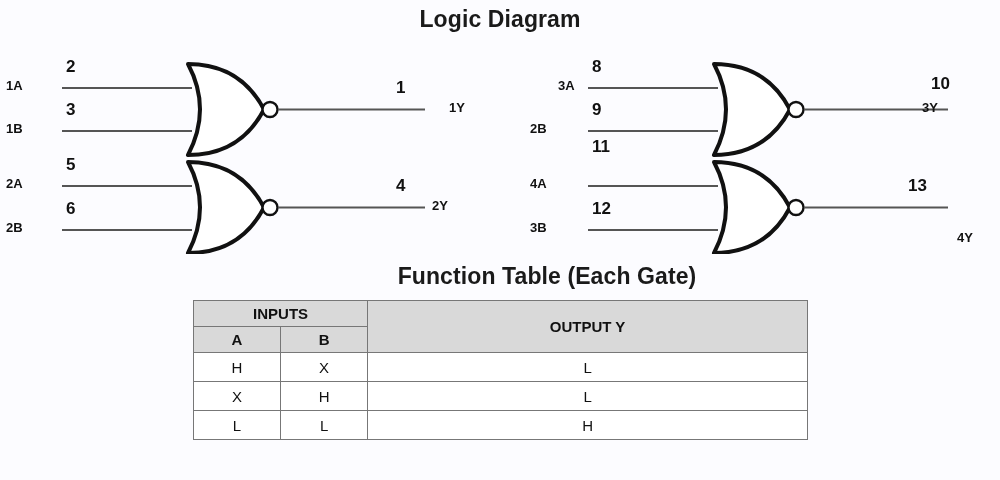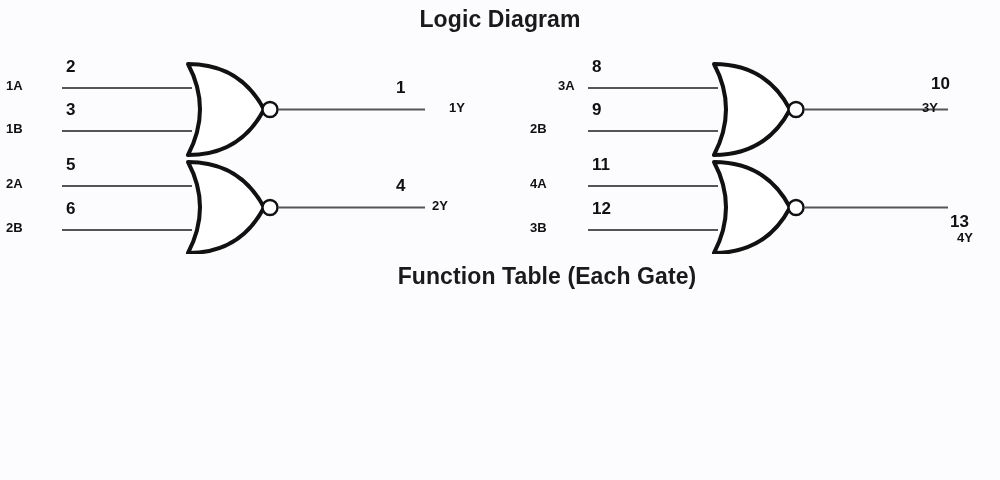--- a/index.html
+++ b/index.html
@@ -174,23 +174,52 @@
     <div class="lbl signal-label" style="left:922px; top:56px;">3Y</div>
 
     <div class="lbl signal-label" style="left:6px; top:132px;">2A</div>
     <div class="lbl pin-label" style="left:66px; top:111px;">5</div>
     <div class="lbl signal-label" style="left:6px; top:176px;">2B</div>
     <div class="lbl pin-label" style="left:66px; top:155px;">6</div>
     <div class="lbl pin-label" style="left:396px; top:132px;">4</div>
     <div class="lbl signal-label" style="left:432px; top:154px;">2Y</div>
 
     <div class="lbl signal-label" style="left:530px; top:132px;">4A</div>
-    <div class="lbl pin-label" style="left:592px; top:111px;">11</div>
+    <div class="lbl pin-label" style="left:592px; top:93px;">11</div>
     <div class="lbl signal-label" style="left:530px; top:176px;">3B</div>
     <div class="lbl pin-label" style="left:592px; top:155px;">12</div>
-    <div class="lbl pin-label" style="left:950px; top:132px;margin-top:36px;">13</div>
+    <div class="lbl pin-label" style="left:908px; top:132px;">13</div>
     <div class="lbl signal-label" style="left:957px; top:154px;margin-top:32px;">4Y</div>
   </div>
 
   <div class="title" id="function-table-title">Function Table (Each Gate)</div>
 
+  <table id="function-table">
+    <thead>
+      <tr>
+        <th class="col-a" colspan="2">INPUTS</th>
+        <th class="col-y" rowspan="2">OUTPUT Y</th>
+      </tr>
+      <tr>
+        <th class="col-a">A</th>
+        <th class="col-b">B</th>
+      </tr>
+    </thead>
+    <tbody>
+      <tr>
+        <td>H</td>
+        <td>X</td>
+        <td>L</td>
+      </tr>
+      <tr>
+        <td>X</td>
+        <td>H</td>
+        <td>L</td>
+      </tr>
+      <tr>
+        <td>L</td>
+        <td>L</td>
+        <td>H</td>
+      </tr>
+    </tbody>
+  </table>
 
 </div>
 
 </body></html>

